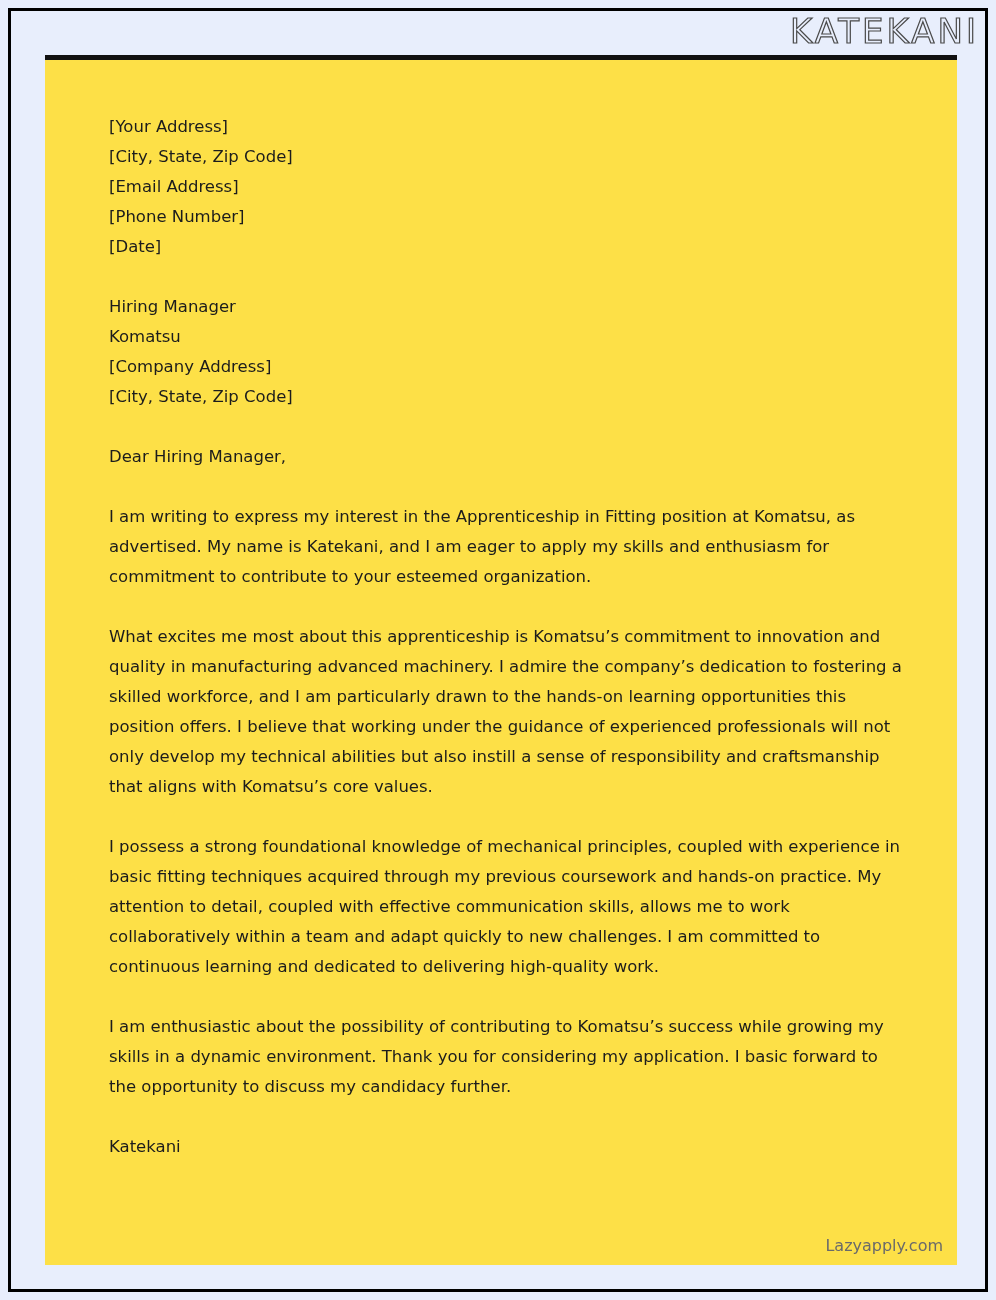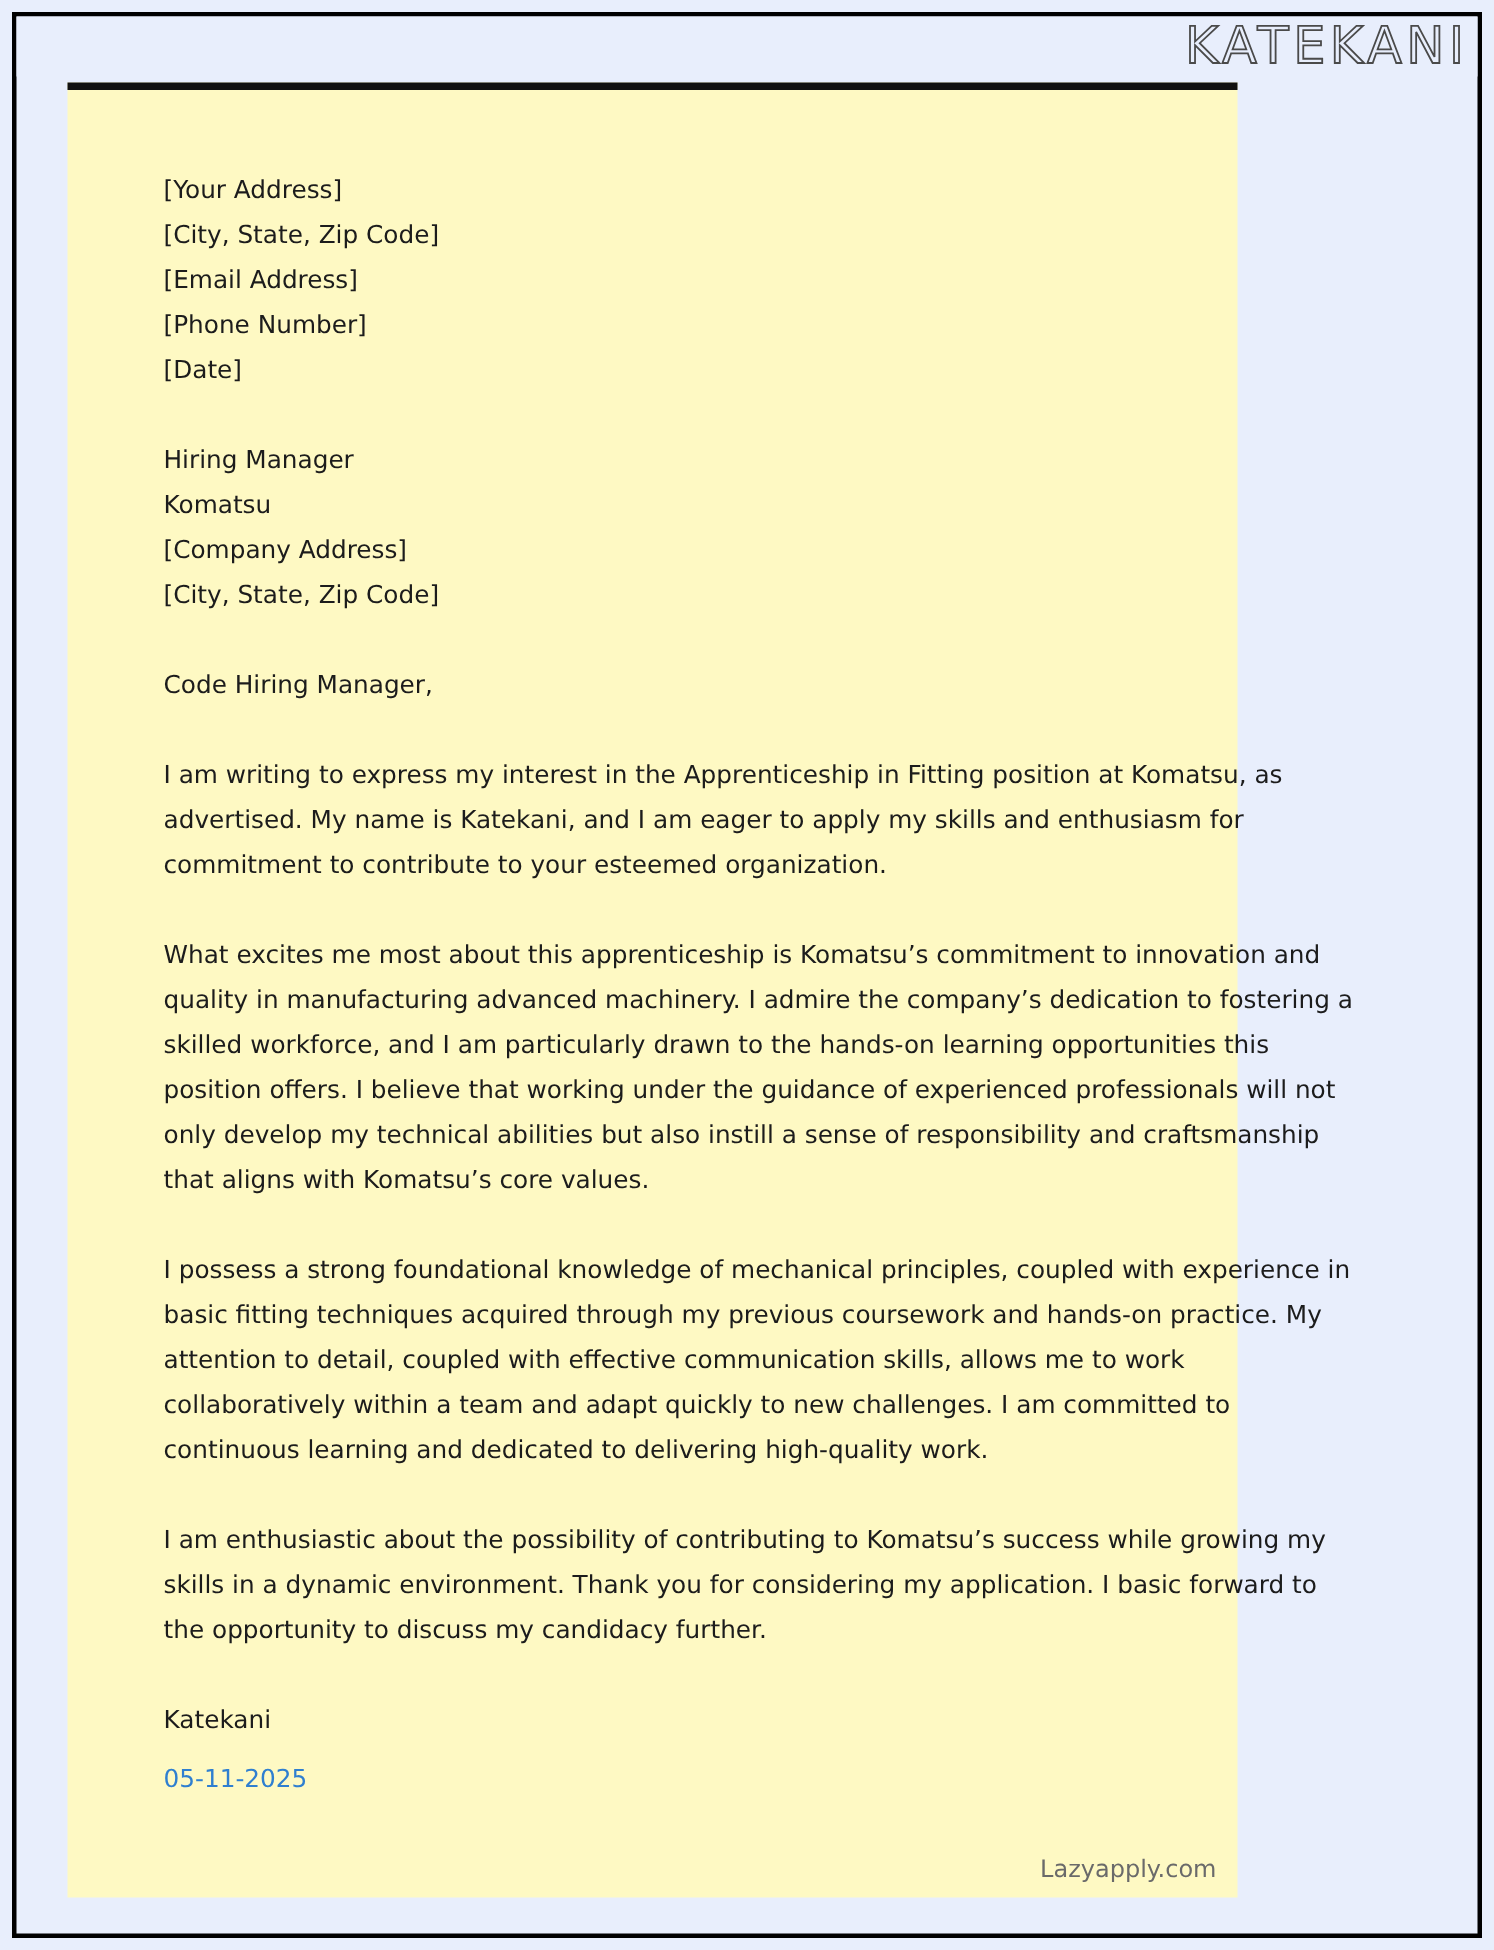--- a/index.html
+++ b/index.html
@@ -41,23 +41,23 @@
     color: #e8eefc;
     -webkit-text-stroke: 1.2px #4a4a4a;
     font-family: "DejaVu Sans", sans-serif;
     font-weight: 400;
     line-height: 1;
   }
   .letter-sheet {
     position: absolute;
     left: 34px;
     top: 44px;
-    width: 780px;
+    width: 912px;
     height: 1210px;
-    background: #fef9c3;
+    background: #fde047;
     border-top: 5px solid #111111;
   }
   .letter-body {
     position: absolute;
     left: 64px;
     top: 52px;
     width: 800px;
     font-size: 16.5px;
     line-height: 30px;
     color: #1c1c1c;
@@ -101,33 +101,32 @@
 [City, State, Zip Code]
 [Email Address]
 [Phone Number]
 [Date]</div>
 
       <div class="block">Hiring Manager
 Komatsu
 [Company Address]
 [City, State, Zip Code]</div>
 
-      <div class="para">Code Hiring Manager,</div>
+      <div class="para">Dear Hiring Manager,</div>
 
       <div class="para">I am writing to express my interest in the Apprenticeship in Fitting position at Komatsu, as advertised. My name is Katekani, and I am eager to apply my skills and enthusiasm for commitment to contribute to your esteemed organization.</div>
 
       <div class="para">What excites me most about this apprenticeship is Komatsu’s commitment to innovation and quality in manufacturing advanced machinery. I admire the company’s dedication to fostering a skilled workforce, and I am particularly drawn to the hands-on learning opportunities this position offers. I believe that working under the guidance of experienced professionals will not only develop my technical abilities but also instill a sense of responsibility and craftsmanship that aligns with Komatsu’s core values.</div>
 
       <div class="para">I possess a strong foundational knowledge of mechanical principles, coupled with experience in basic fitting techniques acquired through my previous coursework and hands-on practice. My attention to detail, coupled with effective communication skills, allows me to work collaboratively within a team and adapt quickly to new challenges. I am committed to continuous learning and dedicated to delivering high-quality work.</div>
 
       <div class="para">I am enthusiastic about the possibility of contributing to Komatsu’s success while growing my skills in a dynamic environment. Thank you for considering my application. I basic forward to the opportunity to discuss my candidacy further.</div>
 
 
       <div class="sig-line">Katekani</div>
 
-      <div class="date-stamp" style="margin-top: 9px; color: rgb(47, 127, 208);">05-11-2025</div>
 
     </div>
 
     <div class="footer-credit">Lazyapply.com</div>
 
   </div>
 </div>
 
 </body></html>

